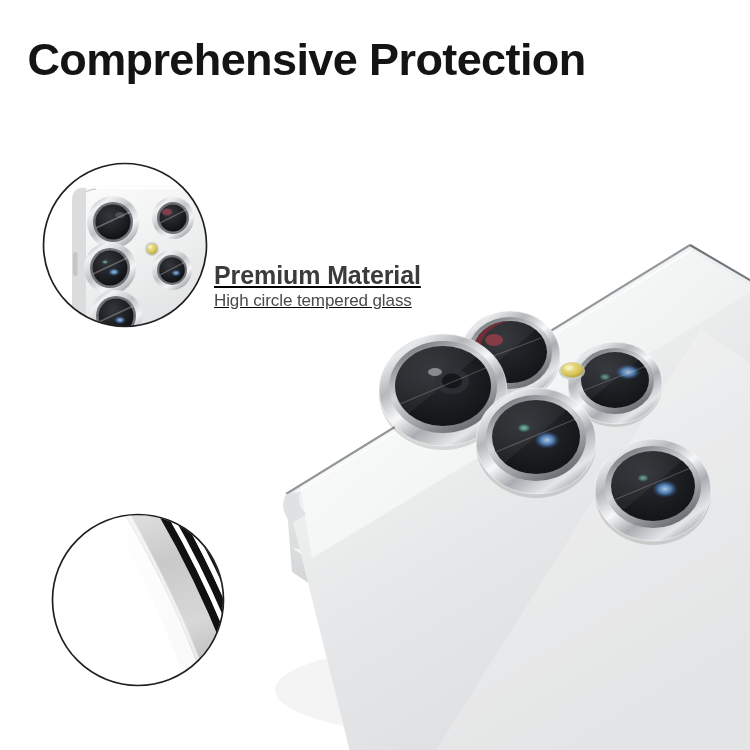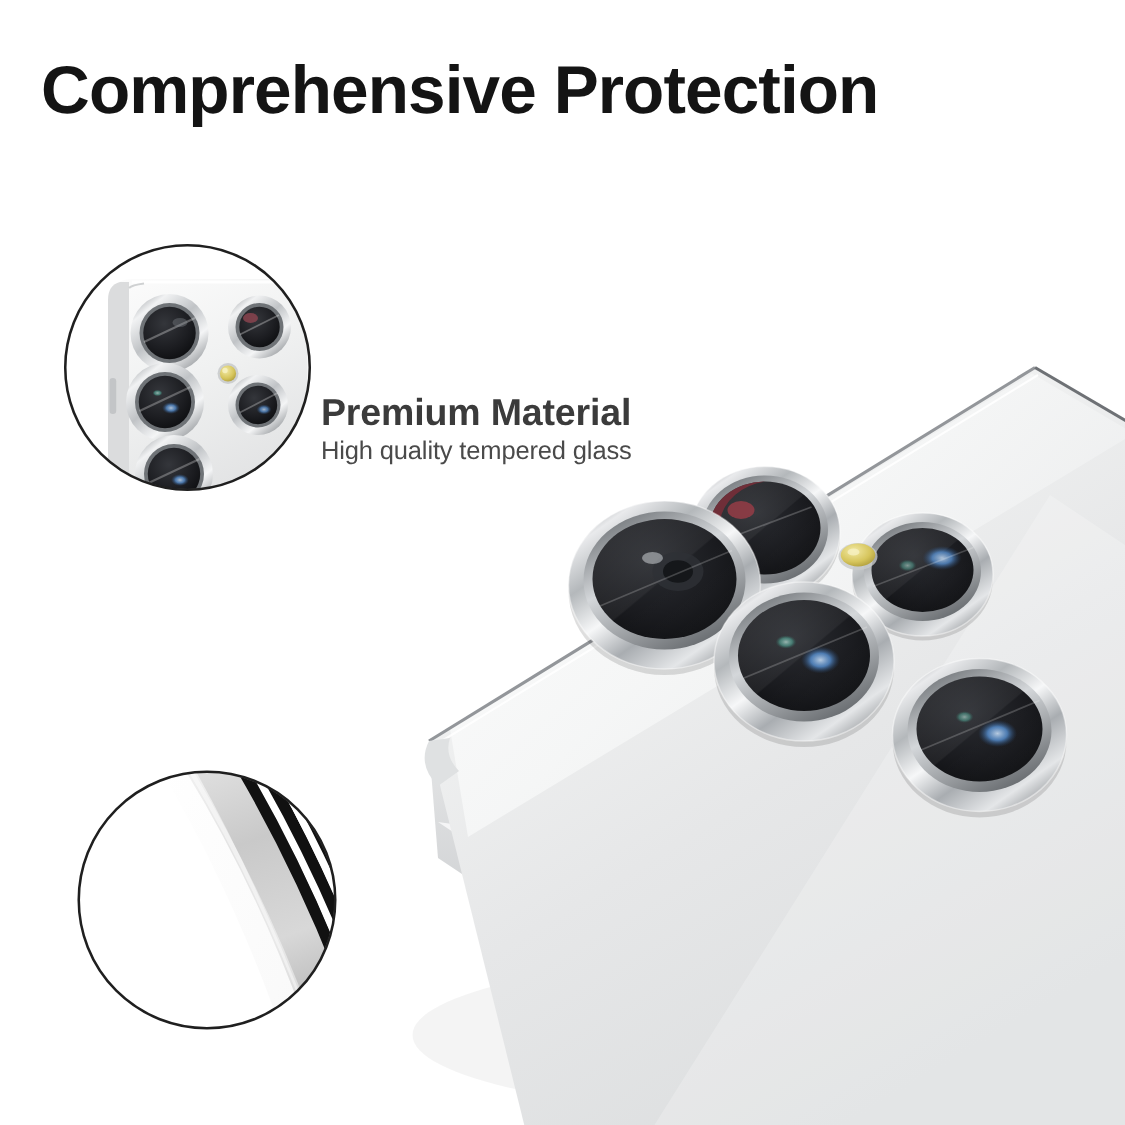--- a/index.html
+++ b/index.html
@@ -37,21 +37,21 @@
   }
   .callout .c-sub {
     font-size:17px;
     font-weight:normal;
     color:#4a4a4a;
     letter-spacing:-0.1px;
     line-height:1.15;
     margin-top:1px;
     white-space:nowrap;
   }
-  #callout-premium { left:214px; top:262px; }
+  #callout-premium { left:214px; top:262px;text-decoration:underline; }
   #callout-alloy   { left:222px; top:639px; }
 
   
   #art { position:absolute; inset:0; }
   svg { display:block; }
 </style>
 </head>
 <body>
 
 <div id="stage">
@@ -366,17 +366,17 @@
         </g>
         <circle cx="138" cy="600" r="85.5" fill="none" stroke="#1f1f1f" stroke-width="1.7"></circle>
       </g>
     </svg>
   </div>
 
   <h1 class="headline">Comprehensive Protection</h1>
 
   <div class="callout" id="callout-premium">
     <div class="c-title">Premium Material</div>
-    <div class="c-sub">High quality tempered glass</div>
+    <div class="c-sub">High circle tempered glass</div>
   </div>
 
 
 </div>
 
 </body></html>

